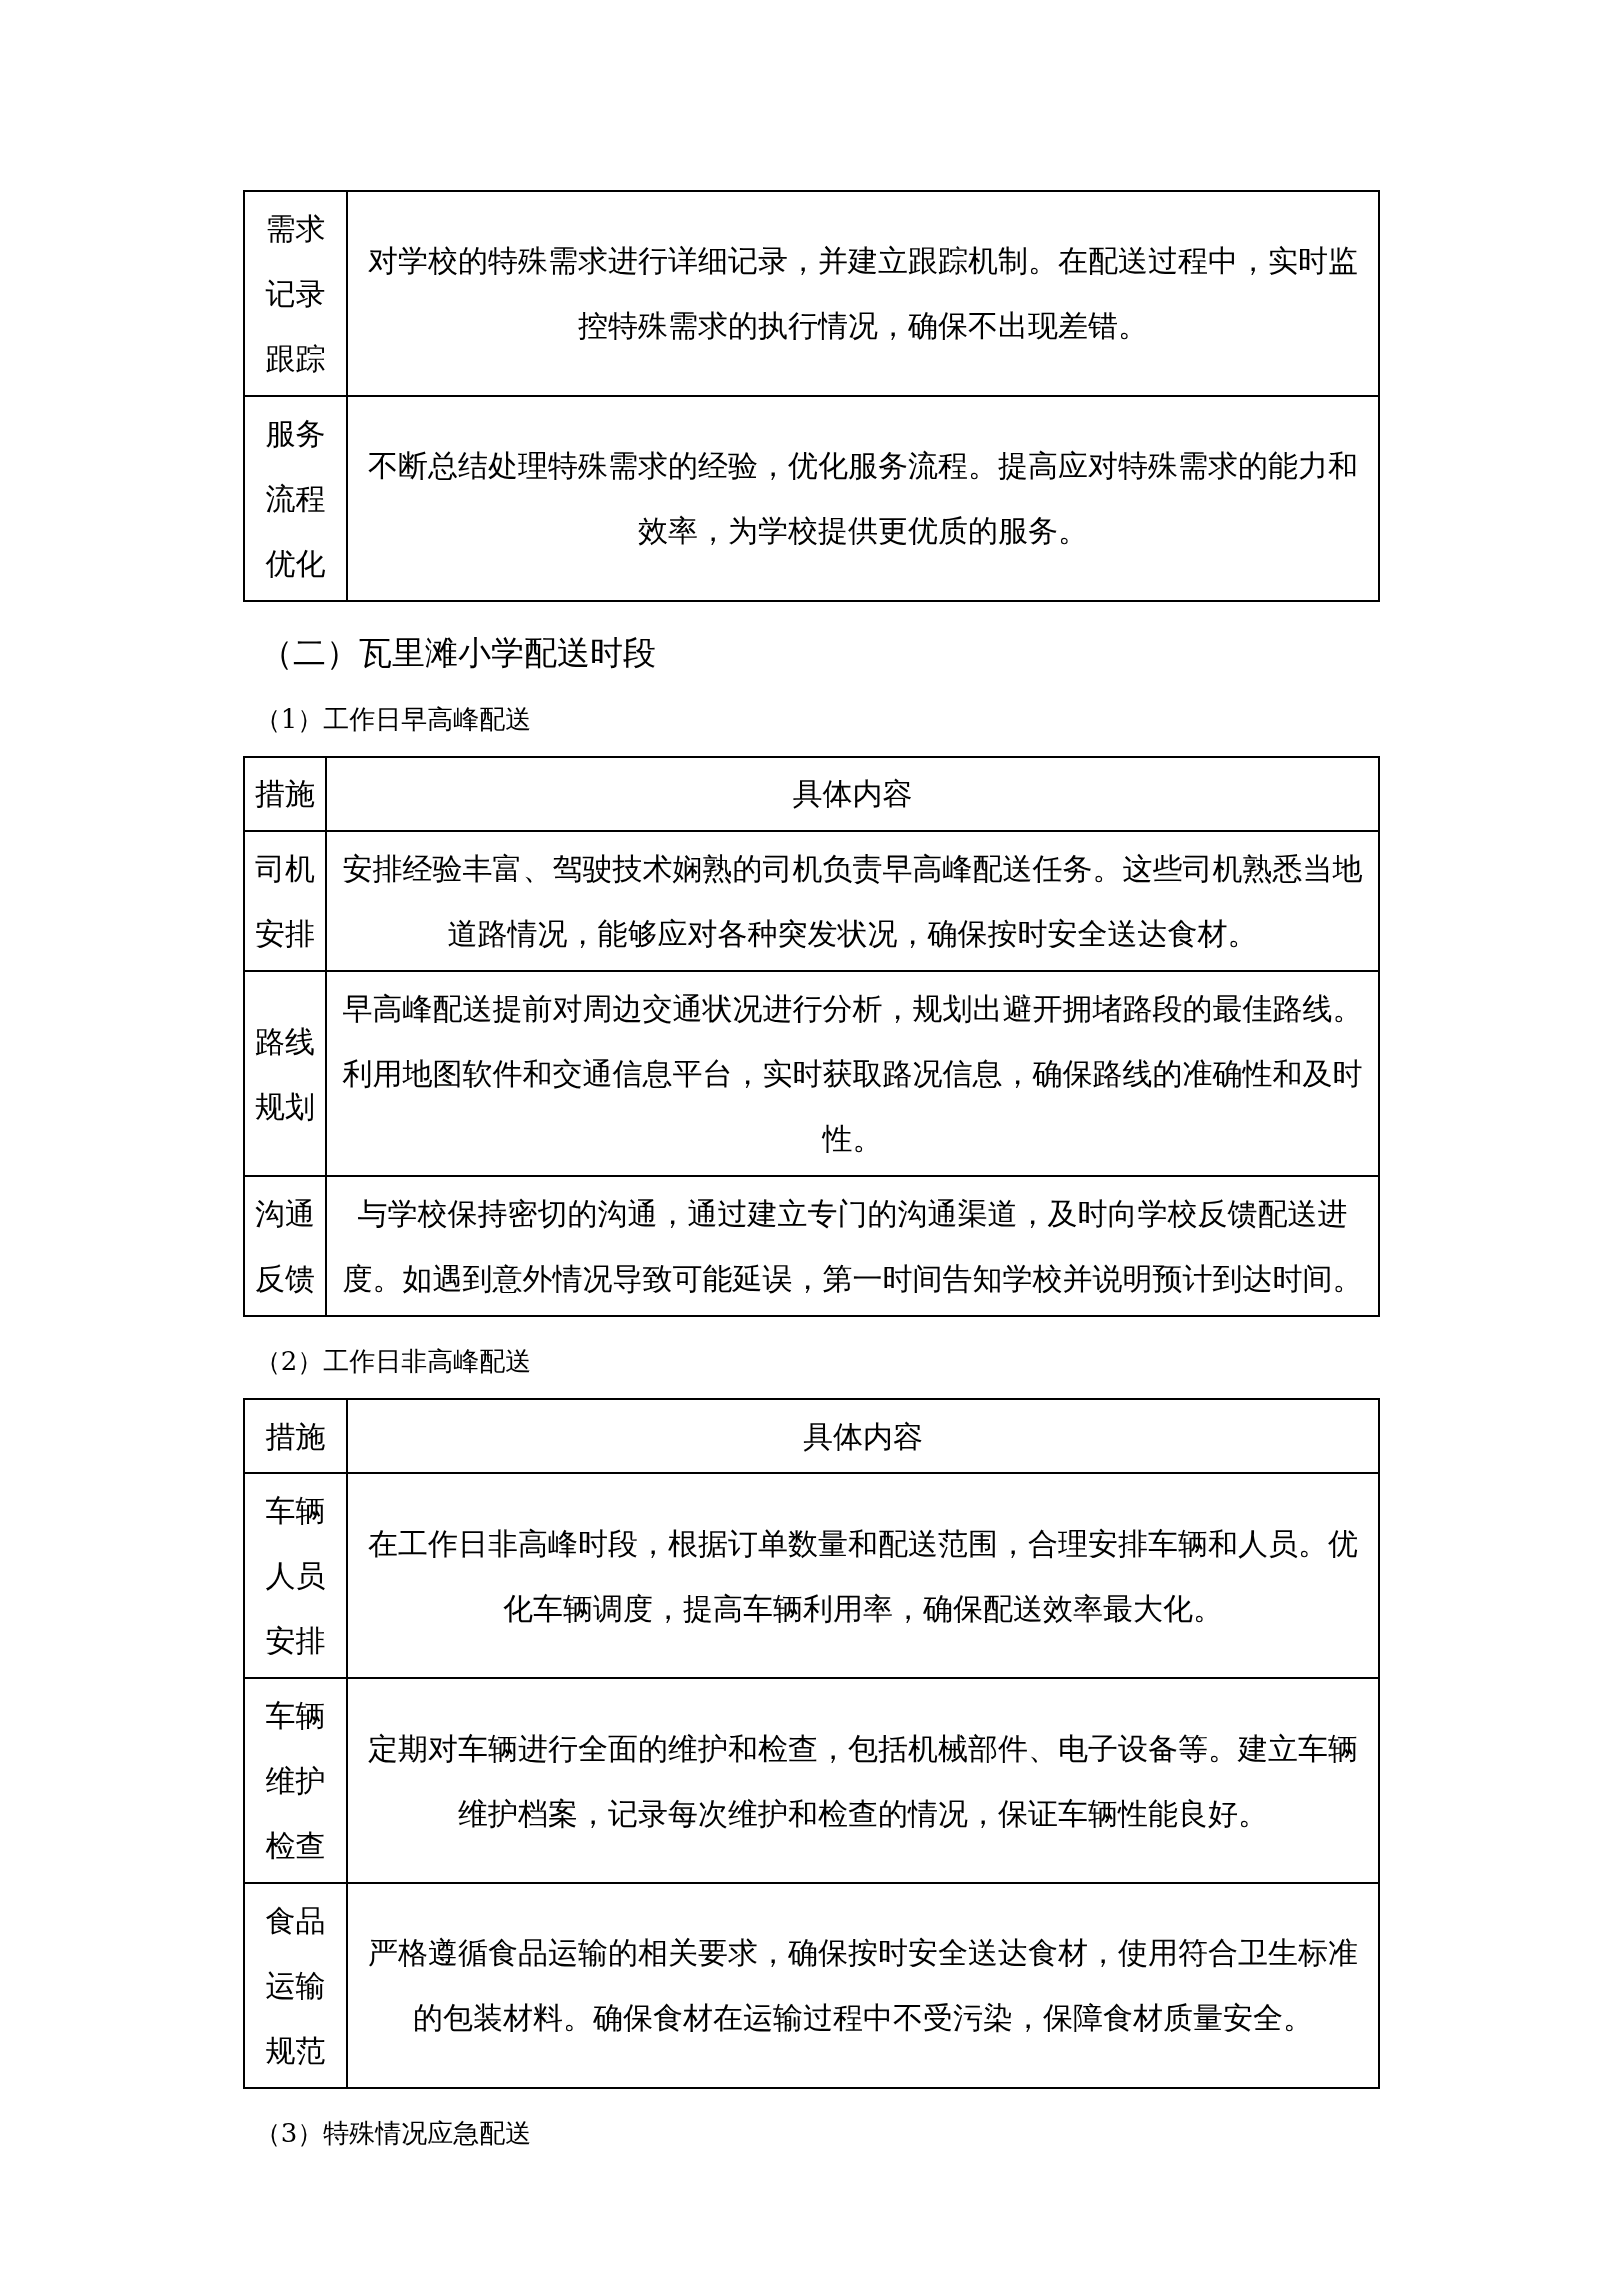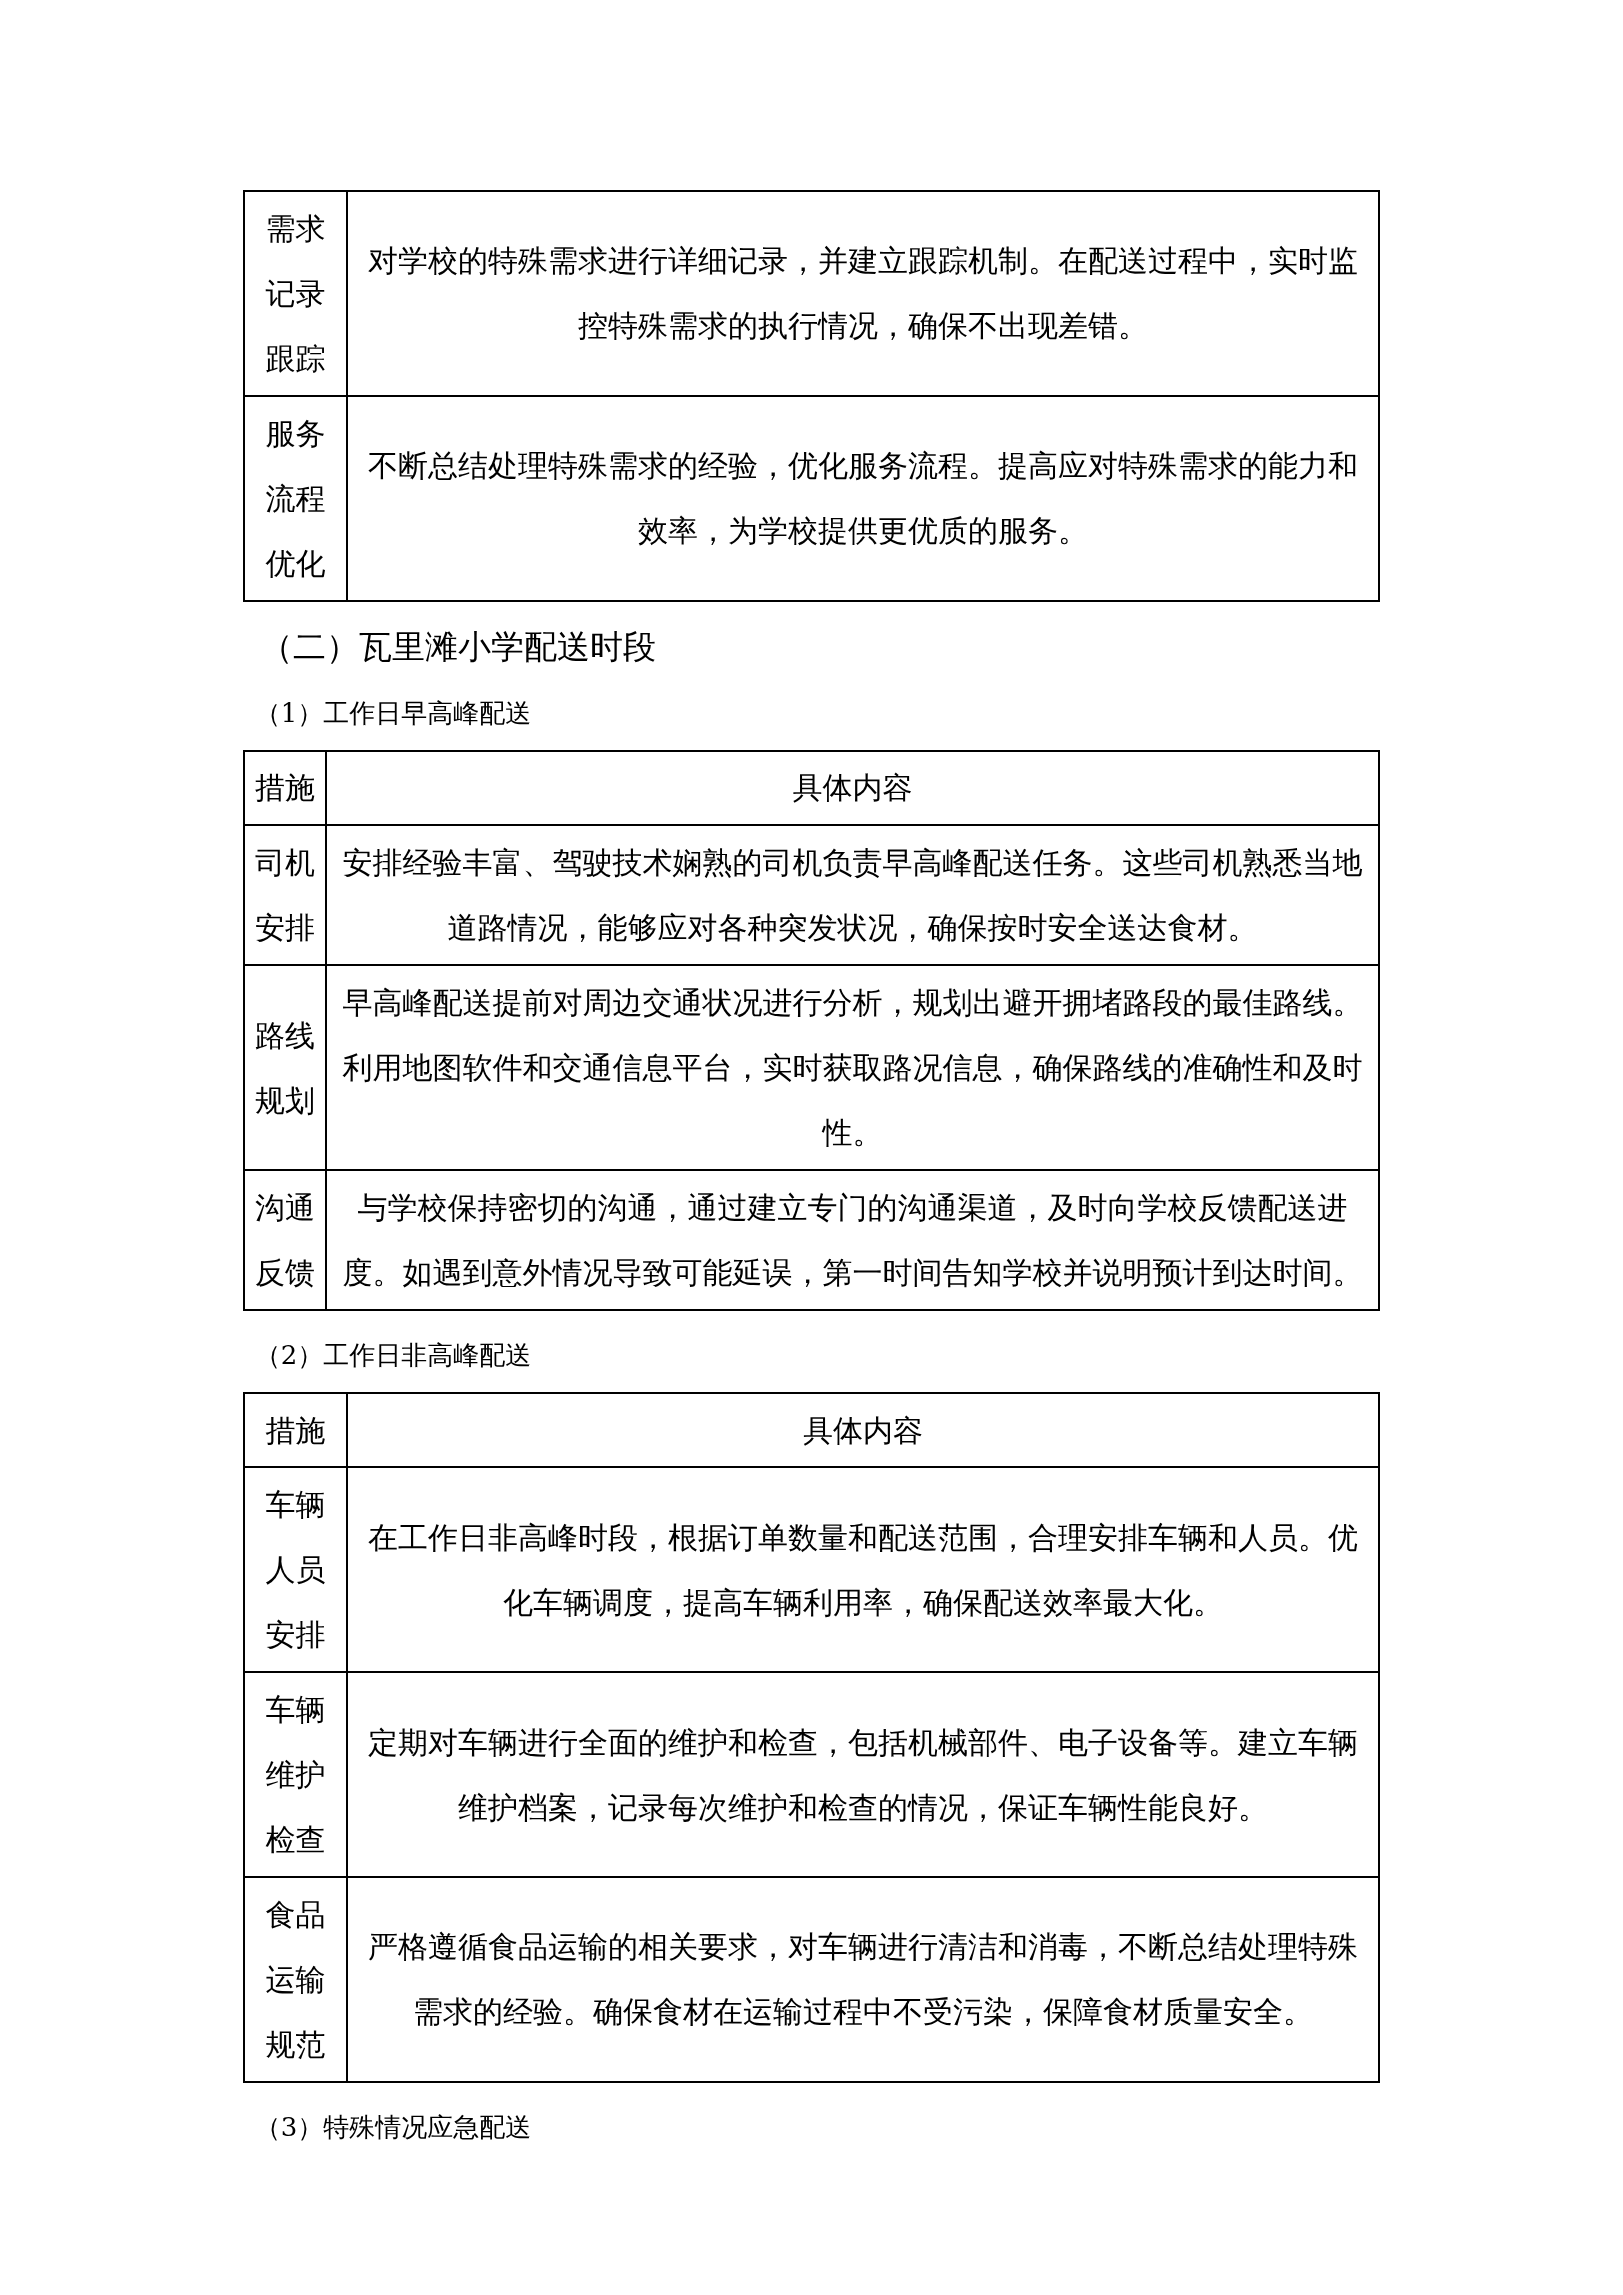--- a/index.html
+++ b/index.html
@@ -38,21 +38,21 @@
     text-align: center;
     word-break: break-all;
     box-sizing: border-box;
   }
   col.measure-col-wide  { width: 103px; }
   col.measure-col-narrow{ width: 82px; }
   .header-row td { height: 68px; }
   .section-heading {
     font-size: 33px;
     line-height: 42px;
-    margin: 24px 0 0 17px;
+    margin: 30px 0 0 17px;
     font-weight: normal;
   }
   .sub-heading {
     font-size: 30px;
     line-height: 39px;
     margin: 27.5px 0 0 3.9px;
   }
   .item-heading {
     font-size: 26px;
     line-height: 39px;
@@ -125,21 +125,21 @@
       <tr>
         <td>车辆人员安排</td>
         <td>在工作日非高峰时段，根据订单数量和配送范围，合理安排车辆和人员。优化车辆调度，提高车辆利用率，确保配送效率最大化。</td>
       </tr>
       <tr>
         <td>车辆维护检查</td>
         <td>定期对车辆进行全面的维护和检查，包括机械部件、电子设备等。建立车辆维护档案，记录每次维护和检查的情况，保证车辆性能良好。</td>
       </tr>
       <tr>
         <td>食品运输规范</td>
-        <td>严格遵循食品运输的相关要求，对车辆进行清洁和消毒，不断总结处理特殊需求的经验。确保食材在运输过程中不受污染，保障食材质量安全。</td>
+        <td>严格遵循食品运输的相关要求，确保按时安全送达食材，使用符合卫生标准的包装材料。确保食材在运输过程中不受污染，保障食材质量安全。</td>
       </tr>
     </tbody>
   </table>
 
   <div class="item-heading after-table">（3）特殊情况应急配送</div>
 
 </div>
 
 
 </body></html>

